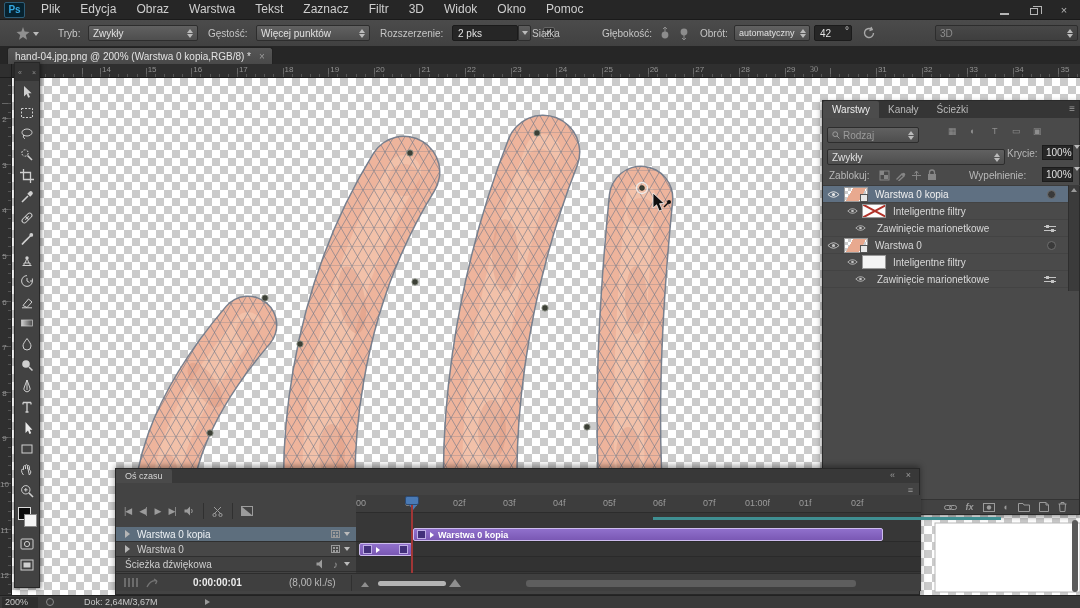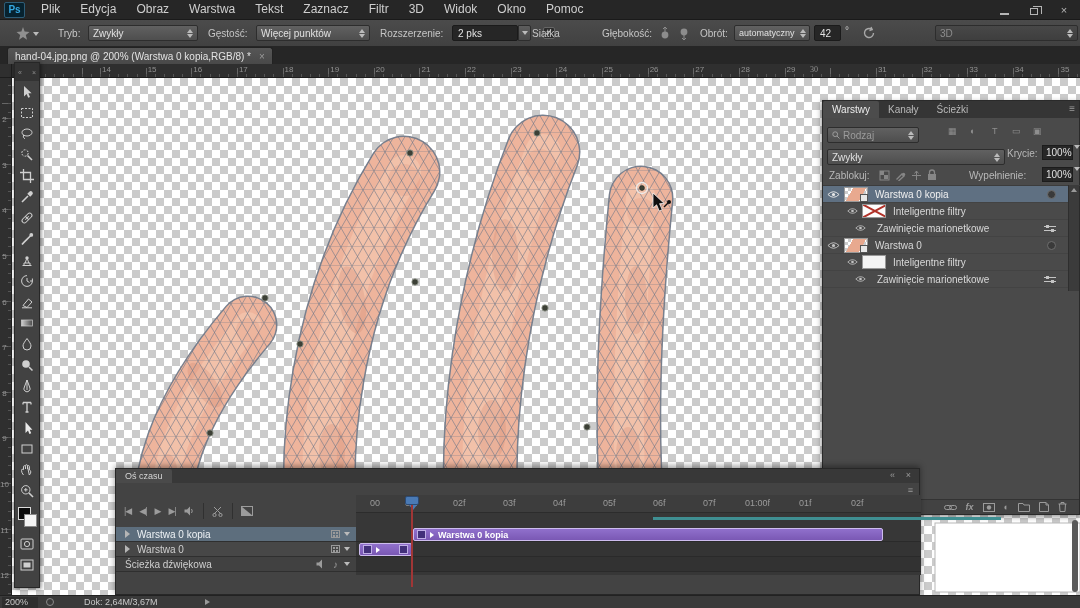--- a/index.html
+++ b/index.html
@@ -284,21 +284,21 @@
       <path d="M8 9 V14 M6 12 L8 14 L10 12" stroke="#8c8c8c" fill="none"></path>
   </svg>
   <span class="lbl" style="left:700px">Obrót:</span>
   <div class="dd" style="left:734px;width:76px;font-size:9px">
     <span>automatyczny</span>
     <span class="updown">
         <span class="tri-up"></span>
         <span class="tri-dn"></span>
       </span>
   </div>
-  <div class="darkbox" style="left:814px;width:27px">42</div>
+  <div class="darkbox" style="left:814px;width:38px">42</div>
   <span class="lbl" style="left:845px;top:5px">°</span>
   <svg class="abs" style="left:862px;top:6px" width="14" height="14" viewBox="0 0 14 14">
     <path d="M11.5 7 a4.5 4.5 0 1 1 -2 -3.7 M9 1 l1.2 2.6 L7.4 4.5" fill="none" stroke="#a8a8a8" stroke-width="1.4"></path>
   </svg>
   <div class="dd" id="ws-dd">
     <span>3D</span>
     <span class="updown">
         <span class="tri-up"></span>
         <span class="tri-dn"></span>
       </span>
@@ -670,21 +670,21 @@
         <circle cx="8.5" cy="9" r="1.6" fill="none" stroke="#9c9c9c"></circle>
       </svg>
     <span class="tl-sep"></span>
     <svg width="12" height="10" viewBox="0 0 12 10">
         <rect x="0.5" y="0.5" width="11" height="9" fill="none" stroke="#9c9c9c"></rect>
         <path d="M0.5 0.5 L11.5 9.5 L0.5 9.5 Z" fill="#9c9c9c"></path>
       </svg>
   </div>
 
   <div id="tl-ruler">
-      <span style="left: 14px;">00</span>
+      <span style="left: 0;">00</span>
       <span style="left: 49px;">01f</span>
       <span style="left: 97px;">02f</span>
       <span style="left: 147px;">03f</span>
       <span style="left: 197px;">04f</span>
       <span style="left: 247px;">05f</span>
       <span style="left: 297px;">06f</span>
       <span style="left: 347px;">07f</span>
       <span style="left: 389px;">01:00f</span>
       <span style="left: 443px;">01f</span>
       <span style="left: 495px;">02f</span>
@@ -725,20 +725,33 @@
     <div class="clip" style="left:3px;top:30px;width:53px">
       <span class="cbadge"></span>
       <span class="tri"></span>
       <span class="cbadge" style="margin-left:auto"></span>
     </div>
   </div>
 
   <div id="playhead"></div>
   <div id="ph-line"></div>
 
+  <div id="tl-bottom">
+    <div id="tl-frames-ic"></div>
+    <svg style="margin-left:8px;opacity:.6" width="13" height="10" viewBox="0 0 13 10">
+        <path d="M1 9 Q5 1 11 3 M11 3 L8 1 M11 3 L9.5 6" fill="none" stroke="#9a9a9a" stroke-width="1.3"></path>
+      </svg>
+    <span id="tl-timecode">0:00:00:01</span>
+    <span id="tl-fps">(8,00 kl./s)</span>
+    <span class="tl-sep" style="position:absolute;left:235px"></span>
+    <span class="mountain-s"></span>
+    <div id="tl-zoom"></div>
+    <span class="mountain-l"></span>
+    <div id="tl-hscroll"></div>
+  </div>
 </div>
 
 <div class="abs" id="cv-scroll"></div>
 
 <div class="abs" id="statusbar">
   <div id="sb-zoom">200%</div>
   <div id="sb-circle"></div>
   <div id="sb-doc">Dok: 2,64M/3,67M</div>
   <div id="sb-arrow"></div>
 </div>

